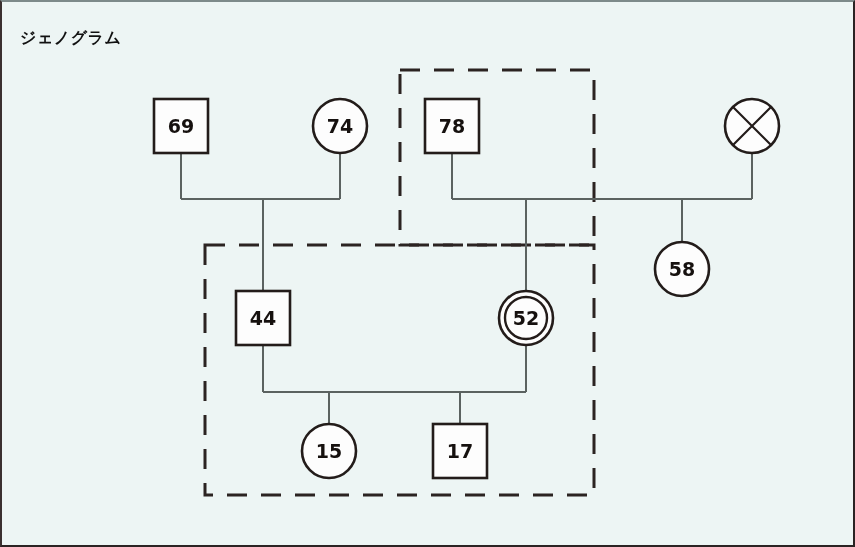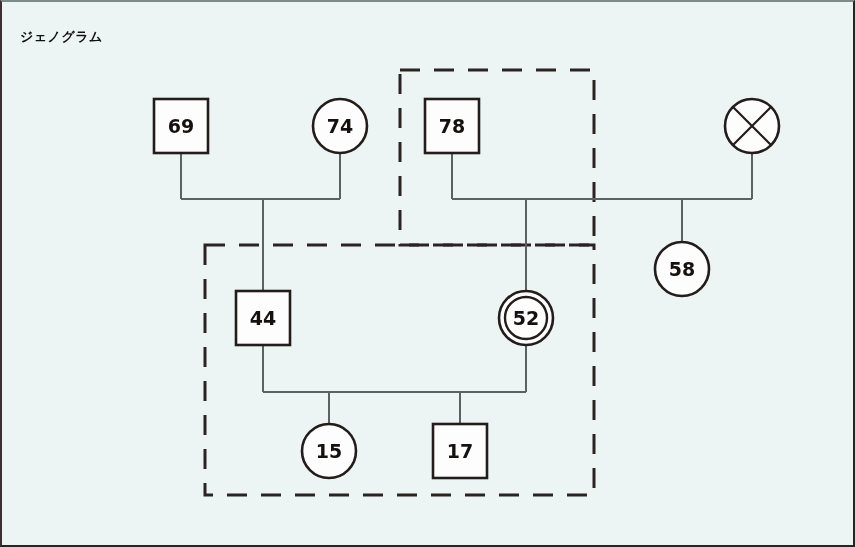--- a/index.html
+++ b/index.html
@@ -28,21 +28,21 @@
     left: 0;
     top: 0;
     width: 855px;
     height: 547px;
     display: block;
   }
   .title {
     position: absolute;
     left: 18px;
     top: 26px;
-    font-size: 13px;
+    font-size: 16px;
     font-weight: bold;
     color: #111111;
     letter-spacing: 0.5px;
     white-space: nowrap;
   }
   .node-label {
     font-family: "DejaVu Sans", "Liberation Sans", sans-serif;
     font-size: 19px;
     font-weight: bold;
     fill: #16110f;

